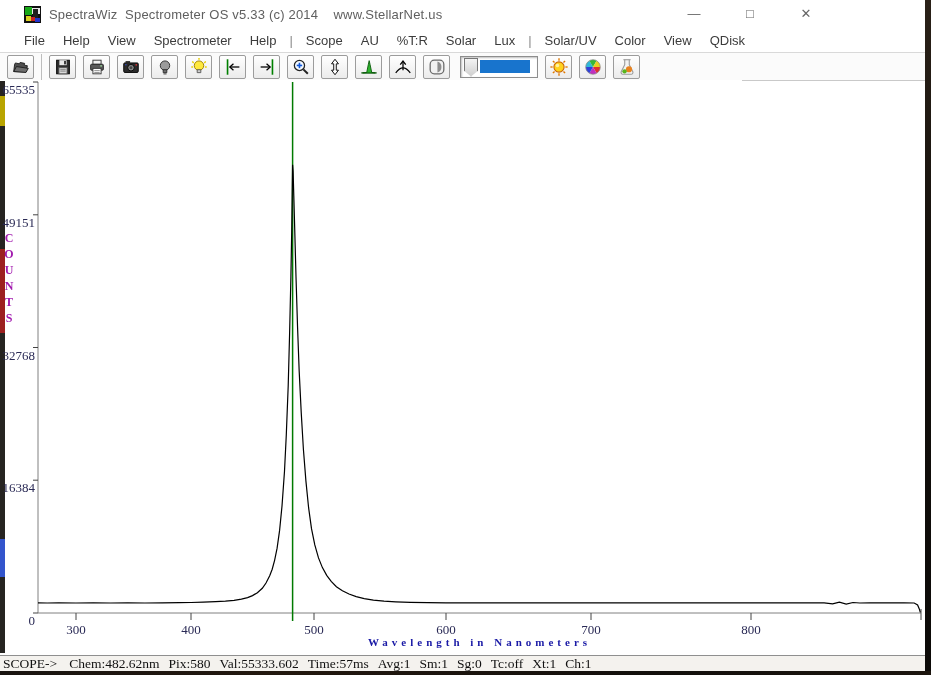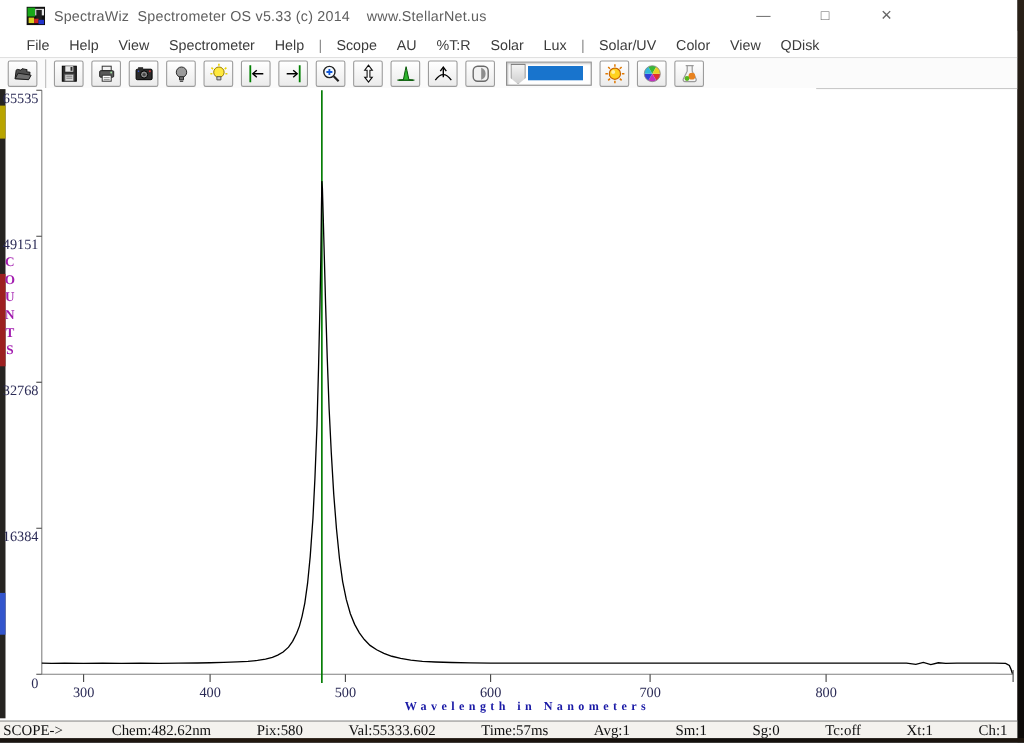--- a/index.html
+++ b/index.html
@@ -46,21 +46,21 @@
           font-family:"Liberation Serif",serif;font-weight:bold;font-size:12px;line-height:16px;
           color:#a21caf;text-align:center;}
   #xlabel{position:absolute;left:38px;top:556px;width:883px;text-align:center;
           font-family:"Liberation Serif",serif;font-weight:bold;font-size:11px;
           letter-spacing:4px;color:#1a1aa6;}
   .ticklabel{font-family:"Liberation Serif",serif;font-size:13px;fill:#2a2a55;}
 
   
   #statusbar{position:absolute;left:0;top:655px;width:925px;height:16px;background:#f4f2ee;
              border-top:1px solid #8f8f8f;display:flex;align-items:center;
-             font-family:"Liberation Serif",serif;font-size:13.5px;color:#111;justify-content:space-between;}
+             font-family:"Liberation Serif",serif;font-size:13.5px;color:#111;}
   .sfield{margin-right:9px;white-space:nowrap;}
   .sfield:first-child{margin-left:3px;margin-right:12px;}
 
   
   #edge-right{position:absolute;right:0;top:0;width:6px;height:675px;
               background:linear-gradient(#2a2118,#14100c 40%,#0c0a08);}
   #edge-bottom{position:absolute;left:0;bottom:0;width:931px;height:4px;
                background:linear-gradient(90deg,#191410,#23180f 30%,#120f0c 70%,#1c150e);}
 </style>
 </head>

